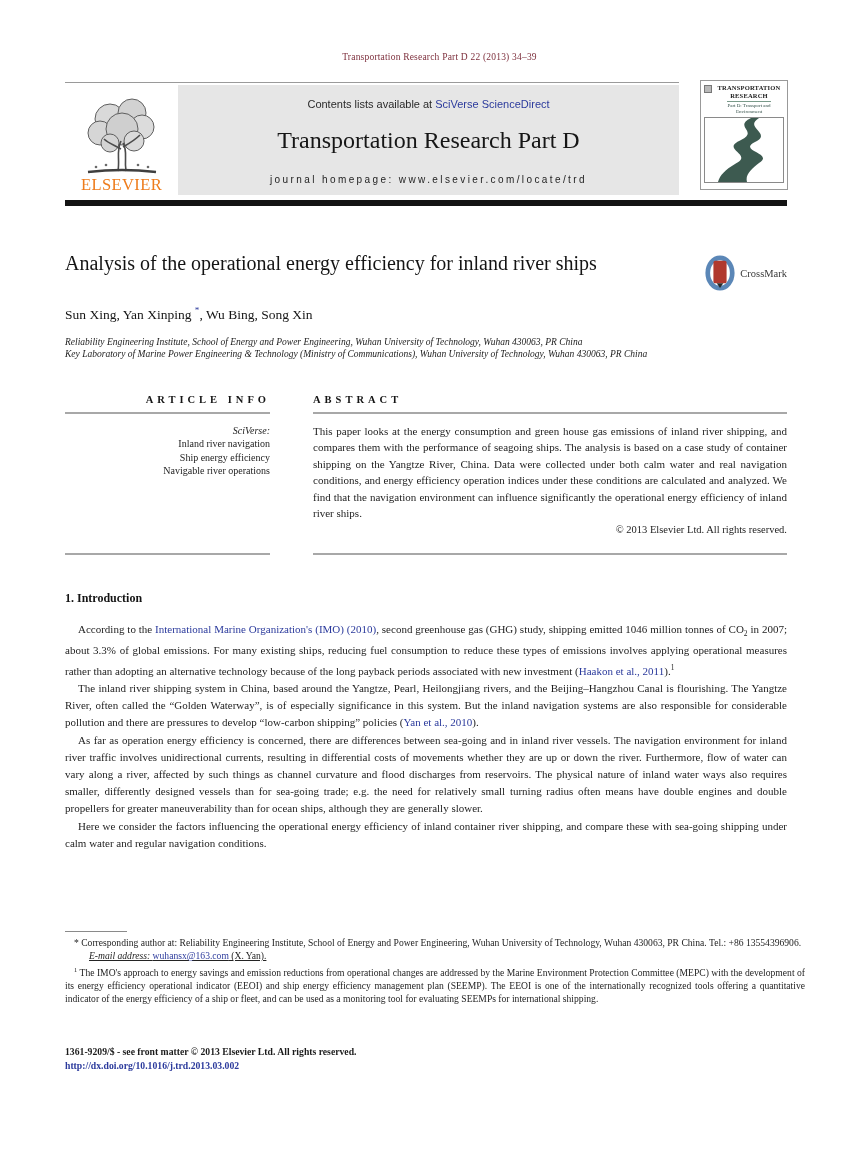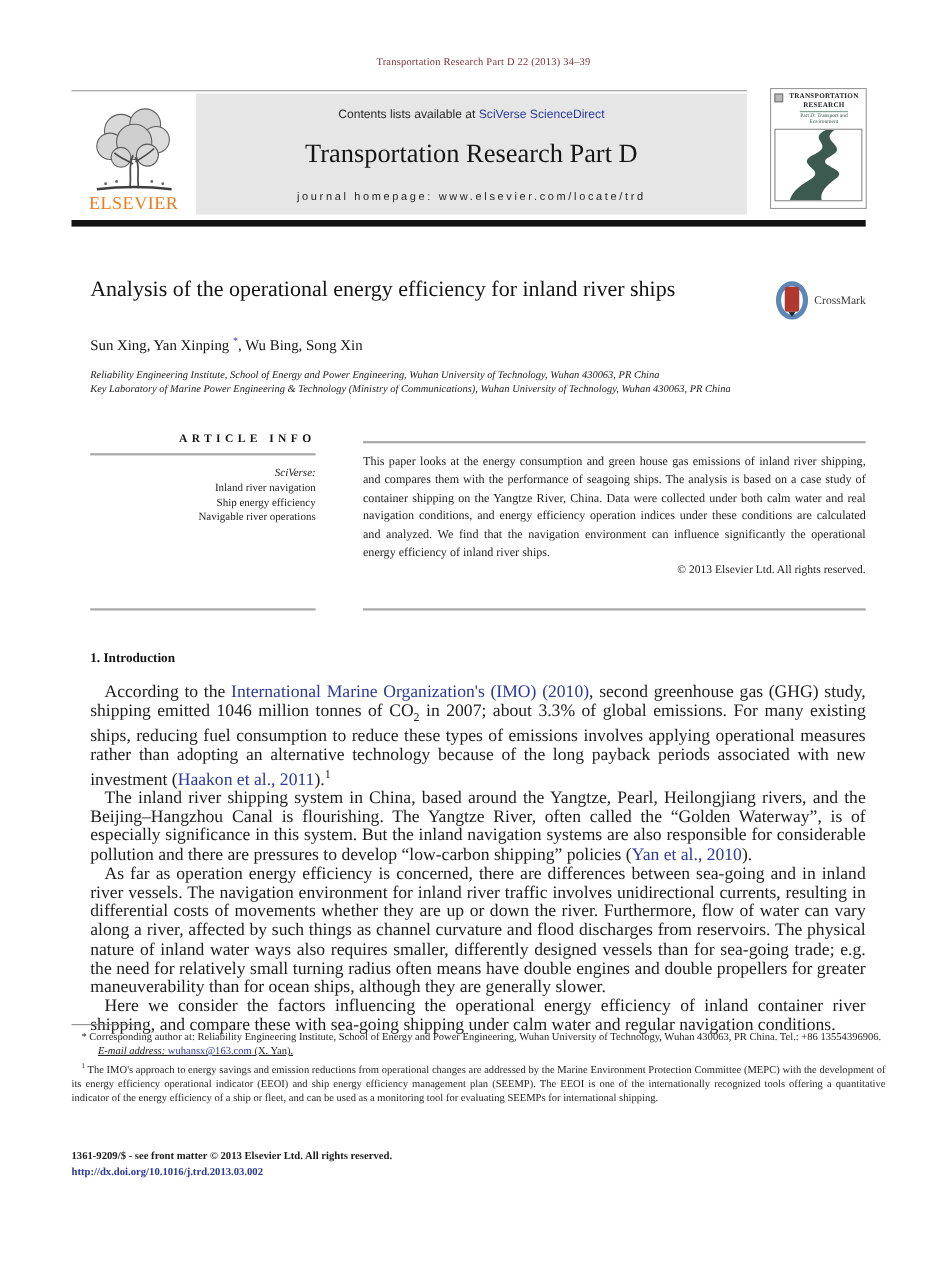--- a/index.html
+++ b/index.html
@@ -43,42 +43,42 @@
   }
   .cover-head { display: flex; }
   .cover-mark { width: 8px; height: 8px; background: #b9b9b9; border: 1px solid #777; margin: 1px 2px 0 0; flex: none; }
   .cover-titles { flex: 1; text-align: center; }
   .cover-t1, .cover-t2 { font-size: 6.5px; font-weight: bold; letter-spacing: 0.2px; color: #1b1b1b; line-height: 7.5px; }
   .cover-sub-rule { width: 44px; height: 1.5px; background: #7a9a8a; margin: 1.5px auto 1px auto; }
   .cover-sub { font-size: 5px; color: #35504a; line-height: 5.5px; }
   .cover-panel { margin-top: 3px; border: 1px solid #8a8a8a; height: 66px; background: #fff; overflow: hidden; }
   .black-bar { margin: 5px 0 0 65px; width: 722px; height: 6px; background: #141414; }
 
-  .content { padding: 0 59px 0 65px; margin-left: 17px; }
+  .content { padding: 0 59px 0 65px; }
   .title-row { display: flex; justify-content: space-between; align-items: flex-start; margin-top: 44px; }
   .title { font-size: 20px; font-weight: normal; line-height: 27px; color: #141414; max-width: 600px; }
   .crossmark { display: flex; align-items: center; margin-top: 5px; }
   .crossmark-label { font-size: 10.5px; color: #3a3a3a; margin-left: 4px; }
   .authors { margin-top: 14px; font-size: 13.5px; color: #141414; }
   .affils { margin-top: 13px; }
   .affil { font-size: 9.5px; font-style: italic; line-height: 12px; color: #222; }
 
   .cols { display: flex; margin-top: 34px; height: 161px; }
   .col-left { width: 205px; margin-right: 43px; display: flex; flex-direction: column; text-align: right; }
   .col-right { flex: 1; display: flex; flex-direction: column; }
   .col-head { font-size: 10.5px; font-weight: bold; letter-spacing: 4px; color: #141414; }
   .head-rule { border-top: 2px solid #a8a8a8; margin-top: 7px; }
   .bottom-rule { border-top: 2px solid #a8a8a8; margin-top: auto; }
   .kw-label { margin-top: 10px; font-size: 10px; font-style: italic; line-height: 13.5px; }
   .kw { font-size: 10px; line-height: 13.5px; }
   .abs-text { margin-top: 9px; font-size: 11px; line-height: 16.6px; text-align: justify; color: #1d1d1d; }
   .abs-copy { font-size: 10.5px; text-align: right; margin-top: 2px; }
 
   .intro-head { margin-top: 36px; font-size: 12px; font-weight: bold; color: #141414; }
-  p.body { font-size: 16px; line-height: 17.2px; text-align: justify; text-indent: 13px; color: #1d1d1d; }
+  p.body { font-size: 11px; line-height: 17.2px; text-align: justify; text-indent: 13px; color: #1d1d1d; }
   p.body.first { margin-top: 15px; }
 
   .footblock { position: absolute; top: 931px; left: 65px; right: 41px; }
   .foot-rule { width: 62px; border-top: 1px solid #8a8a8a; margin-bottom: 4px; }
   p.fn { font-size: 9.6px; line-height: 13.3px; text-align: justify; text-indent: 9px; color: #242424; }
   p.fn-email { text-indent: 24px; text-decoration: underline; }
   .footer { position: absolute; top: 1045px; left: 65px; right: 59px; font-weight: bold; }
   .footer div { font-size: 9.7px; line-height: 13.5px; }
 
   .link { color: #2b3a9c; }
@@ -176,20 +176,21 @@
       <div class="col-left">
         <div class="col-head">ARTICLE INFO</div>
         <div class="head-rule"></div>
         <div class="kw-label">SciVerse:</div>
         <div class="kw">Inland river navigation</div>
         <div class="kw">Ship energy efficiency</div>
         <div class="kw">Navigable river operations</div>
         <div class="bottom-rule"></div>
       </div>
       <div class="col-right">
+        <div class="col-head">ABSTRACT</div>
         <div class="head-rule"></div>
         <div class="abs-text">This paper looks at the energy consumption and green house gas emissions of inland river shipping, and compares them with the performance of seagoing ships. The analysis is based on a case study of container shipping on the Yangtze River, China. Data were collected under both calm water and real navigation conditions, and energy efficiency operation indices under these conditions are calculated and analyzed. We find that the navigation environment can influence significantly the operational energy efficiency of inland river ships.</div>
         <div class="abs-copy">© 2013 Elsevier Ltd. All rights reserved.</div>
         <div class="bottom-rule"></div>
       </div>
     </div>
 
     <h2 class="intro-head">1. Introduction</h2>
     <p class="body first"><span>According to the </span><span class="link">International Marine Organization's (IMO) (2010)</span><span>, second greenhouse gas (GHG) study, shipping emitted 1046 million tonnes of CO</span><sub>2</sub><span> in 2007; about 3.3% of global emissions. For many existing ships, reducing fuel consumption to reduce these types of emissions involves applying operational measures rather than adopting an alternative technology because of the long payback periods associated with new investment (</span><span class="link">Haakon et al., 2011</span><span>).</span><sup>1</sup></p>
     <p class="body"><span>The inland river shipping system in China, based around the Yangtze, Pearl, Heilongjiang rivers, and the Beijing–Hangzhou Canal is flourishing. The Yangtze River, often called the “Golden Waterway”, is of especially significance in this system. But the inland navigation systems are also responsible for considerable pollution and there are pressures to develop “low-carbon shipping” policies (</span><span class="link">Yan et al., 2010</span><span>).</span></p>

